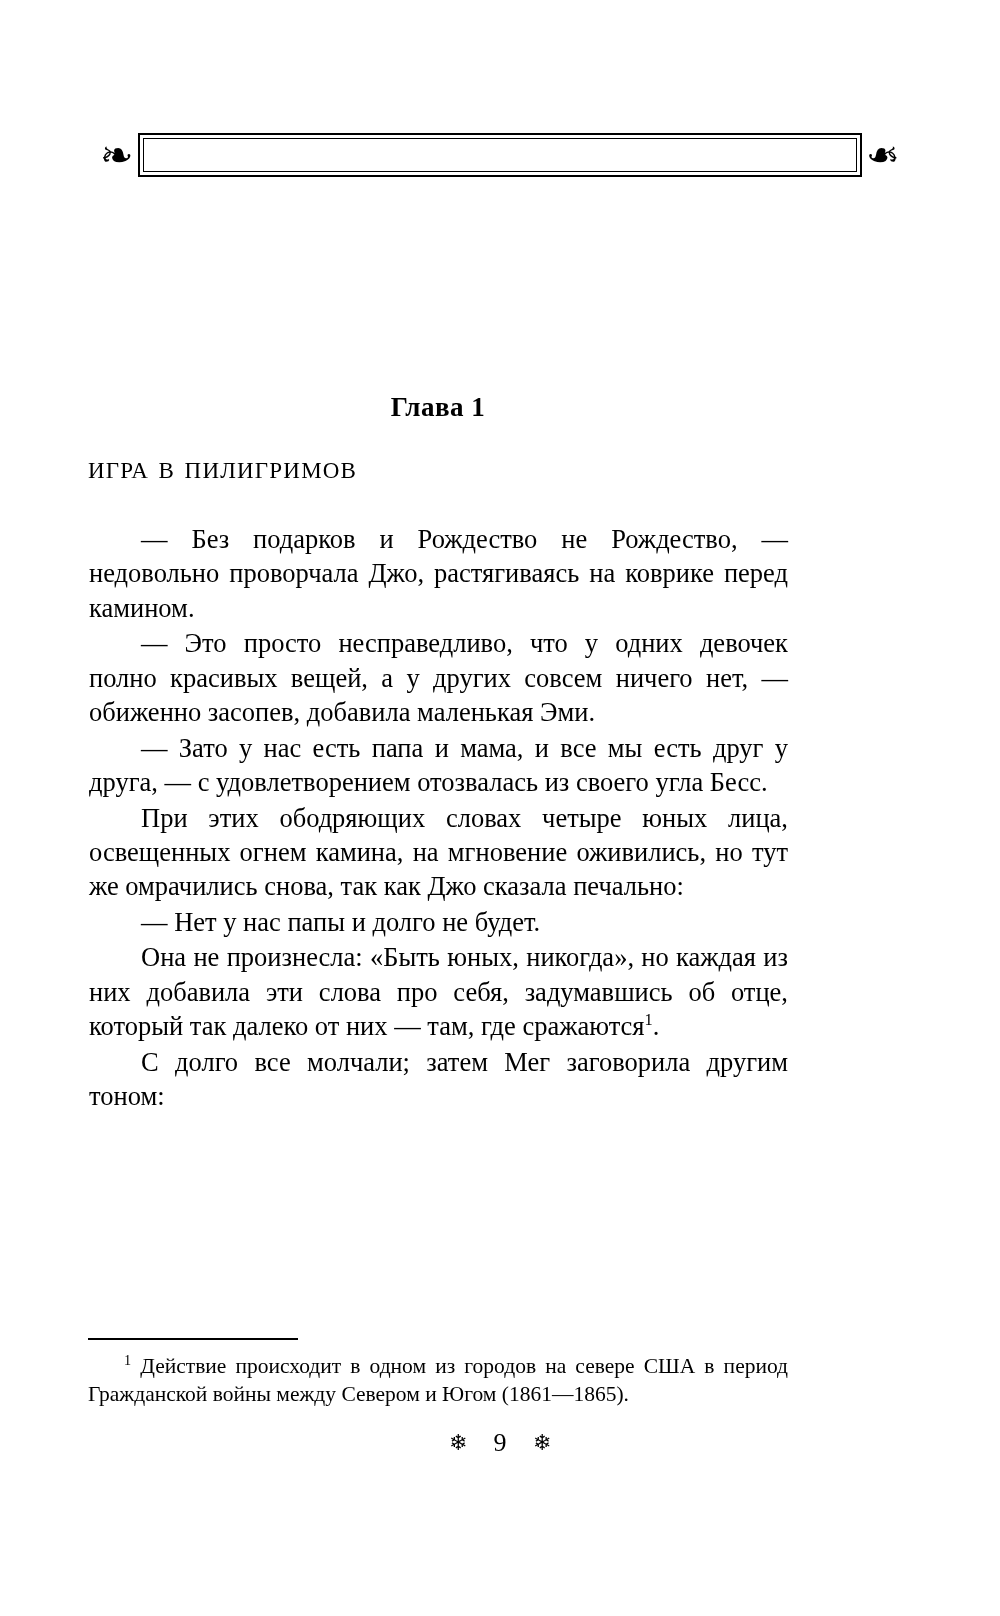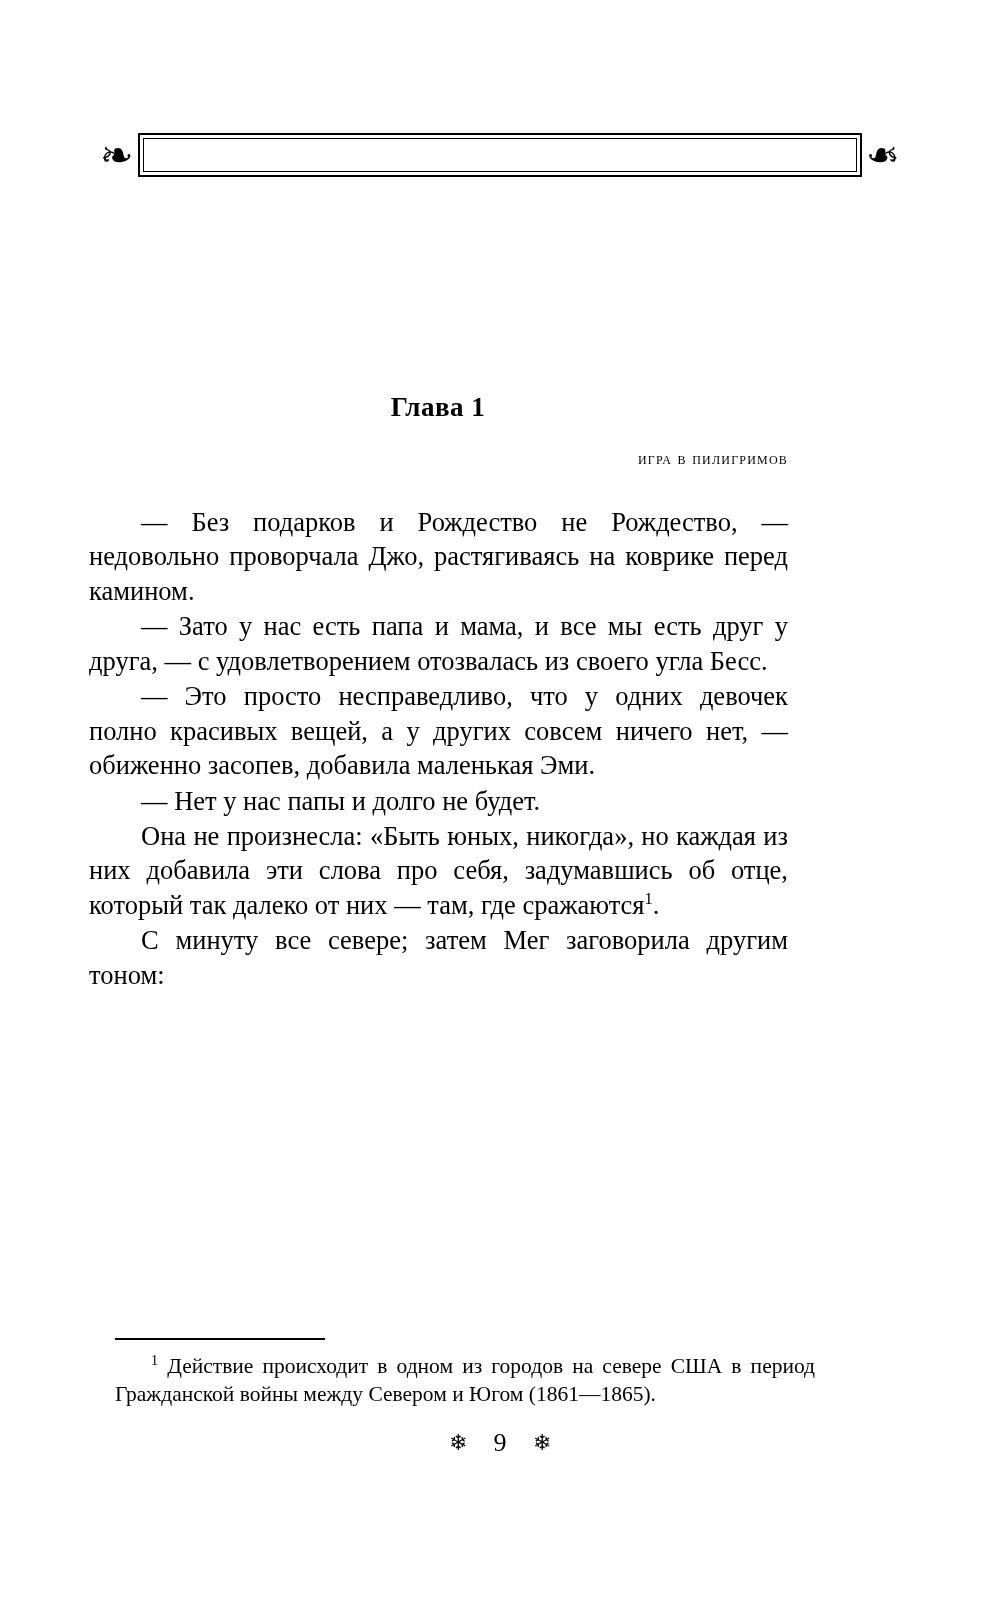--- a/index.html
+++ b/index.html
@@ -68,22 +68,22 @@
   }
 
   .chapter-number {
     font-size: 27px;
     font-weight: bold;
     text-align: center;
     letter-spacing: 0.5px;
     margin: 0 0 26px 0;
   }
   .chapter-title {
-    font-size: 17px;
-    text-align: right;
+    font-size: 33px;
+    text-align: left;
     font-variant: small-caps;
     text-transform: lowercase;
     letter-spacing: 1.2px;
     margin: 0 0 36px 0;
   }
 
   p.body {
     font-size: 26.5px;
     line-height: 1.30;
     margin: 0 0 1px 1px;
@@ -94,21 +94,21 @@
 
   sup.fn {
     font-size: 0.62em;
     vertical-align: super;
     line-height: 0;
   }
 
   
   .footnote {
     position: absolute;
-    left: 115px;
+    left: 88px;
     top: 1338px;
     width: 700px;
   }
   .footnote-rule {
     width: 210px;
     height: 0;
     border-top: 2px solid #000;
     margin: 0 0 12px 0;
   }
   .footnote-text {
@@ -156,25 +156,26 @@
     <span class="orn-box"></span>
     <span class="orn-side orn-right">❧</span>
   </div>
 
   <div class="content">
 
     <div class="chapter-number">Глава 1</div>
     <div class="chapter-title">Игра в пилигримов</div>
 
     <p class="body">— Без подарков и Рождество не Рождество, — недовольно проворчала Джо, растягиваясь на коврике перед камином.</p>
+    <p class="body">— Это просто несправедливо, что у одних девочек полно красивых вещей, а у других совсем ничего нет, — обиженно засопев, добавила маленькая Эми.</p>
     <p class="body">— Зато у нас есть папа и мама, и все мы есть друг у друга, — с удовлетворением отозвалась из своего угла Бесс.</p>
-    <p class="body">— Это просто несправедливо, что у одних девочек полно красивых вещей, а у других совсем ничего нет, — обиженно засопев, добавила маленькая Эми.</p>
+    <p class="body">При этих ободряющих словах четыре юных лица, освещенных огнем камина, на мгновение оживились, но тут же омрачились снова, так как Джо сказала печально:</p>
     <p class="body">— Нет у нас папы и долго не будет.</p>
     <p class="body"><span>Она не произнесла: «Быть юных, никогда», но каждая из них добавила эти слова про себя, задумавшись об отце, который так далеко от них — там, где сражаются</span><sup class="fn">1</sup>.</p>
-    <p class="body">С минуту все севере; затем Мег заговорила другим тоном:</p>
+    <p class="body">С долго все молчали; затем Мег заговорила другим тоном:</p>
   </div>
 
   <div class="footnote">
     <div class="footnote-rule"></div>
     <p class="footnote-text"><sup>1</sup> <span>Действие происходит в одном из городов на севере США в период Гражданской войны между Севером и Югом (1861—1865).</span></p>
   </div>
 
   <div class="footer">
     <span class="footer-orn left">❄</span>
     <span class="page-number">9</span>

